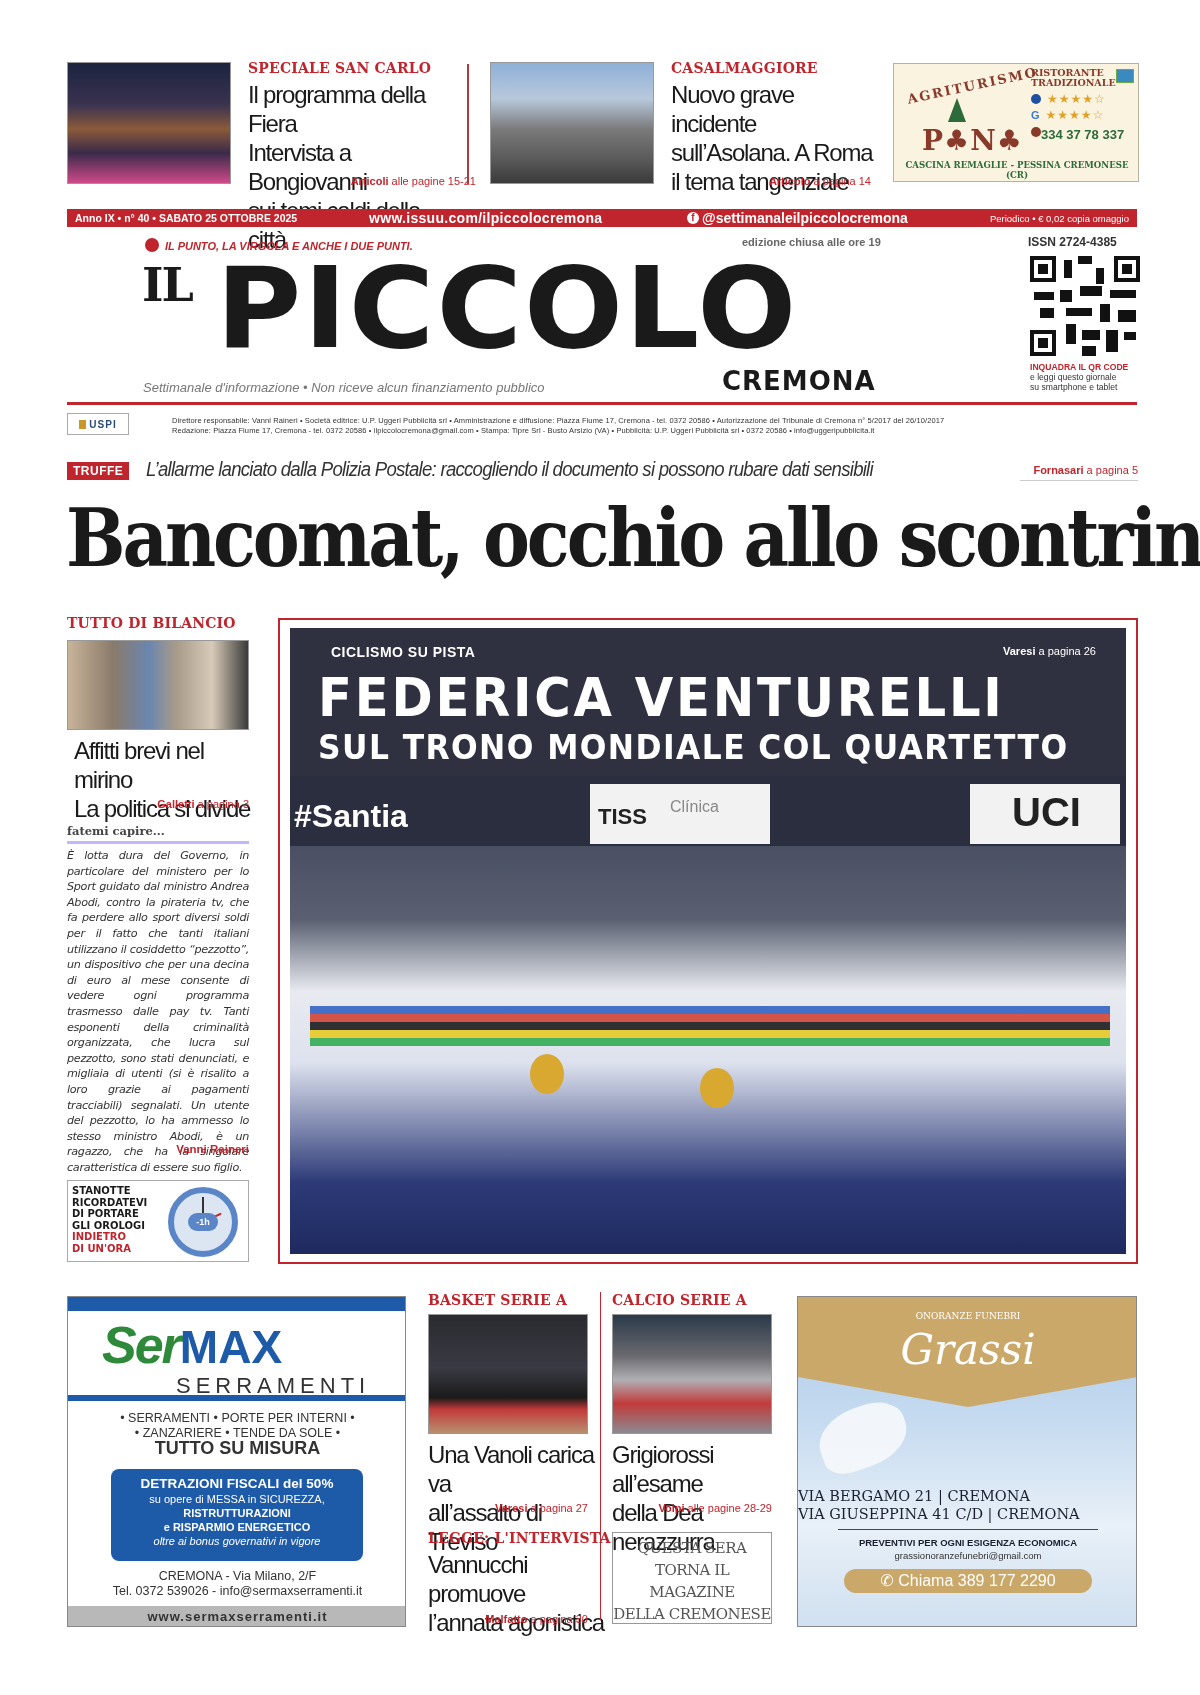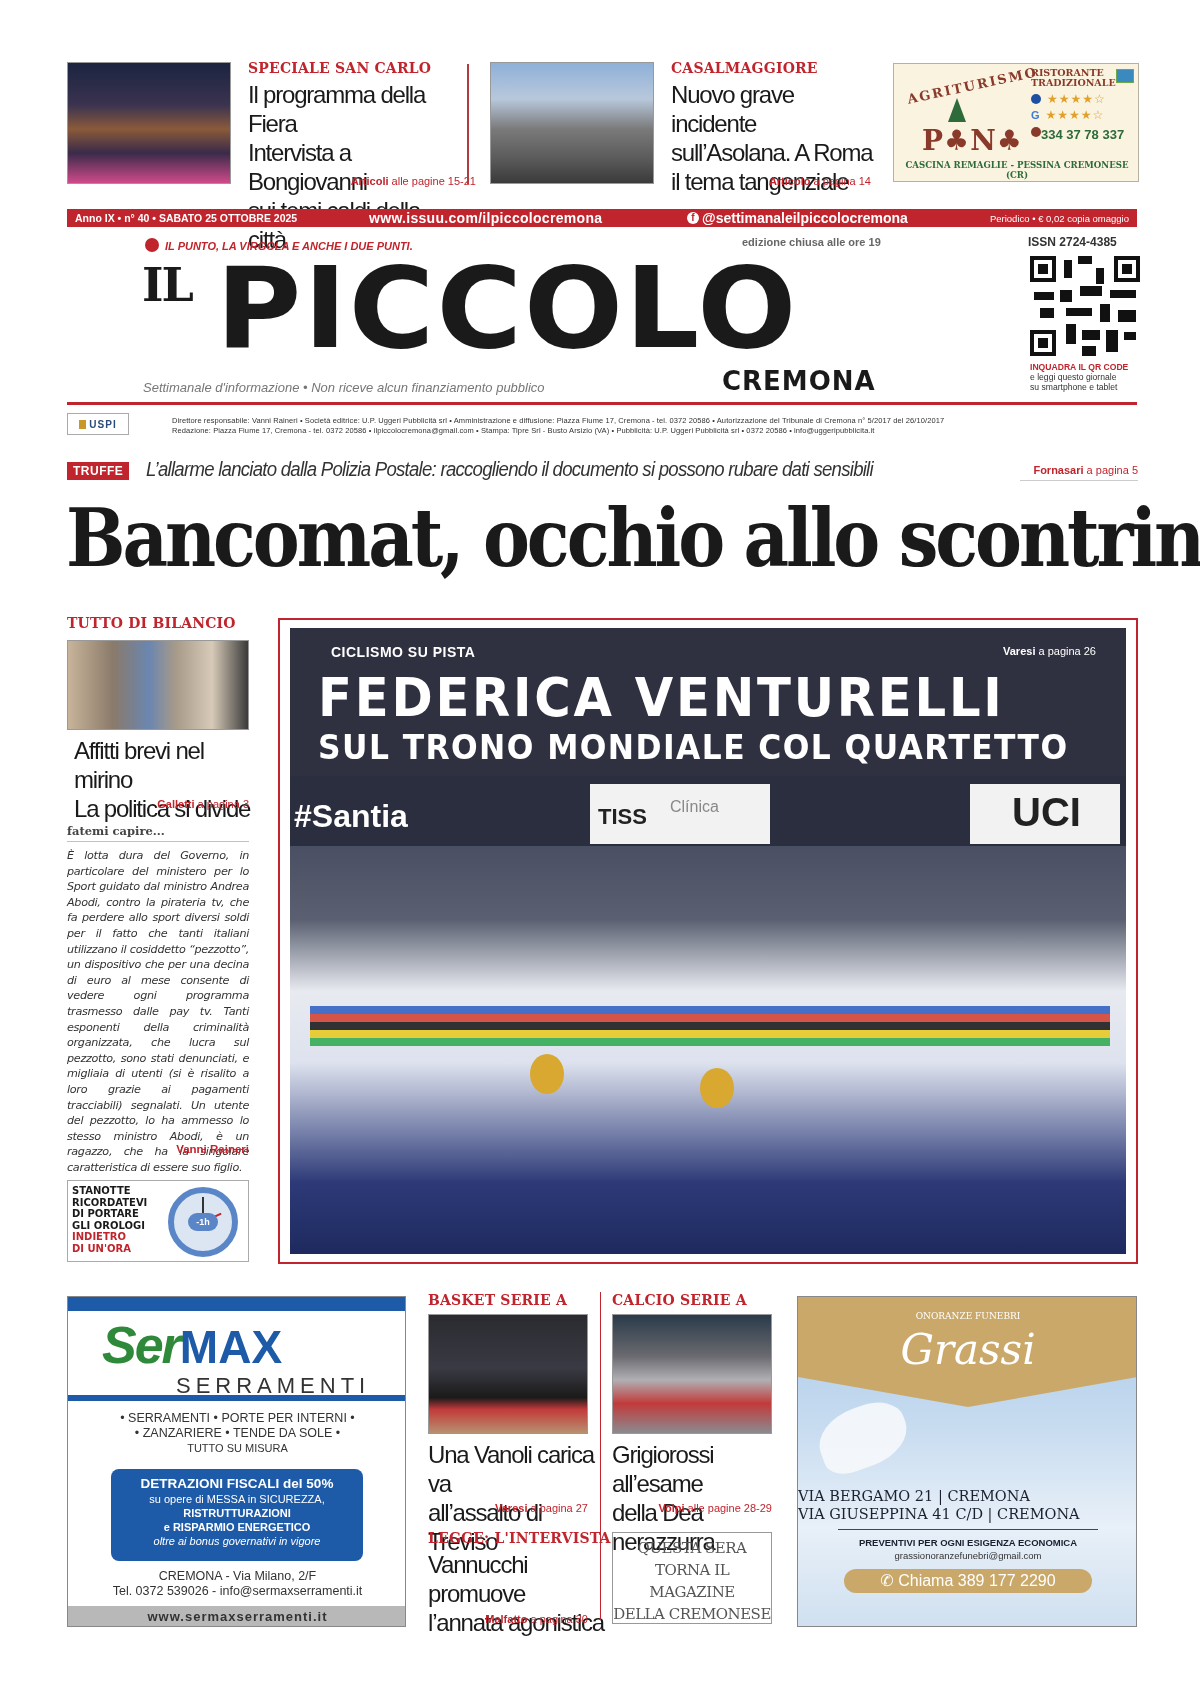--- a/index.html
+++ b/index.html
@@ -159,21 +159,21 @@
 
 <div class="abs kicker" style="left:67px;top:615px;">TUTTO DI BILANCIO</div>
 <div class="photo" style="left:67px;top:640px;width:182px;height:90px;background:linear-gradient(90deg,#c8b49a 0%,#8a7a6a 25%,#6a86b0 45%,#a89a88 60%,#d8cab8 80%,#3a3a3a 100%);"></div>
 <div class="abs headline-sm" style="left:74px;top:736px;width:190px;">
   <div>Affitti brevi nel mirino</div>
   <div>La politica si divide</div>
 </div>
 <div class="abs byline" style="left:67px;top:798px;width:182px;">
   <b>Galletti</b><span> a pagina 3</span>
 </div>
-<div class="abs" style="left:67px;top:824px;width:182px;font-family:'DejaVu Serif',serif;font-weight:bold;font-size:11.5px;color:#444;border-bottom:1px solid #c4b5fd;padding-bottom:3px;">fatemi capire...</div>
+<div class="abs" style="left:67px;top:824px;width:182px;font-family:'DejaVu Serif',serif;font-weight:bold;font-size:11.5px;color:#444;border-bottom:3px solid #c4b5fd;padding-bottom:3px;">fatemi capire...</div>
 <div class="sidebar-body">È lotta dura del Governo, in particolare del ministero per lo Sport guidato dal ministro Andrea Abodi, contro la pirateria tv, che fa perdere allo sport diversi soldi per il fatto che tanti italiani utilizzano il cosiddetto “pezzotto”, un dispositivo che per una decina di euro al mese consente di vedere ogni programma trasmesso dalle pay tv. Tanti esponenti della criminalità organizzata, che lucra sul pezzotto, sono stati denunciati, e migliaia di utenti (si è risalito a loro grazie ai pagamenti tracciabili) segnalati. Un utente del pezzotto, lo ha ammesso lo stesso ministro Abodi, è un ragazzo, che ha la singolare caratteristica di essere suo figlio.</div>
 <div class="abs byline" style="left:67px;top:1143px;width:182px;font-weight:bold;font-size:11.5px;">Vanni Raineri</div>
 
 <div class="ad-box" style="left:67px;top:1180px;width:182px;height:82px;border-color:#aaa;">
   <div class="abs" style="left:4px;top:4px;font-family:'DejaVu Sans',sans-serif;font-weight:bold;font-size:10px;line-height:11.5px;">
     <div>STANOTTE</div>
     <div>RICORDATEVI</div>
     <div>DI PORTARE</div>
     <div>GLI OROLOGI</div>
     <div style="color:#c0242c;">INDIETRO</div>
@@ -212,21 +212,21 @@
   <div class="abs" style="left:0;top:0;width:339px;height:14px;background:#1d5aa8;"></div>
   <div class="abs" style="left:34px;top:18px;display:flex;align-items:baseline;">
     <span style="font-size:52px;color:#2e8a3a;font-weight:bold;font-style:italic;letter-spacing:-2px;">Ser</span>
     <span style="font-size:46px;color:#1d5aa8;font-weight:bold;">MAX</span>
   </div>
   <div class="abs" style="left:108px;top:76px;font-size:22px;letter-spacing:5px;color:#333;">SERRAMENTI</div>
   <div class="abs" style="left:0;top:98px;width:339px;height:6px;background:#1d5aa8;"></div>
   <div class="abs" style="left:0;top:114px;width:339px;text-align:center;font-size:12.5px;line-height:15px;color:#333;">
     <div>• SERRAMENTI • PORTE PER INTERNI •</div>
     <div>• ZANZARIERE • TENDE DA SOLE •</div>
-    <div style="font-weight:normal;font-size:11px;">TUTTO SU MISURA</div>
+    <div style="font-weight:bold;font-size:18px;">TUTTO SU MISURA</div>
   </div>
   <div class="abs" style="left:43px;top:172px;width:252px;height:92px;border-radius:8px;background:#1d5aa8;color:#fff;text-align:center;font-size:11px;line-height:14px;padding-top:6px;">
     <div style="font-weight:bold;font-size:13.5px;line-height:17px;">DETRAZIONI FISCALI del 50%</div>
     <div>su opere di MESSA in SICUREZZA,</div>
     <div style="font-weight:bold;">RISTRUTTURAZIONI</div>
     <div style="font-weight:bold;">e RISPARMIO ENERGETICO</div>
     <div style="font-style:italic;">oltre ai bonus governativi in vigore</div>
   </div>
   <div class="abs" style="left:0;top:272px;width:339px;text-align:center;font-size:12.5px;line-height:15px;color:#333;">
     <div>CREMONA - Via Milano, 2/F</div>

